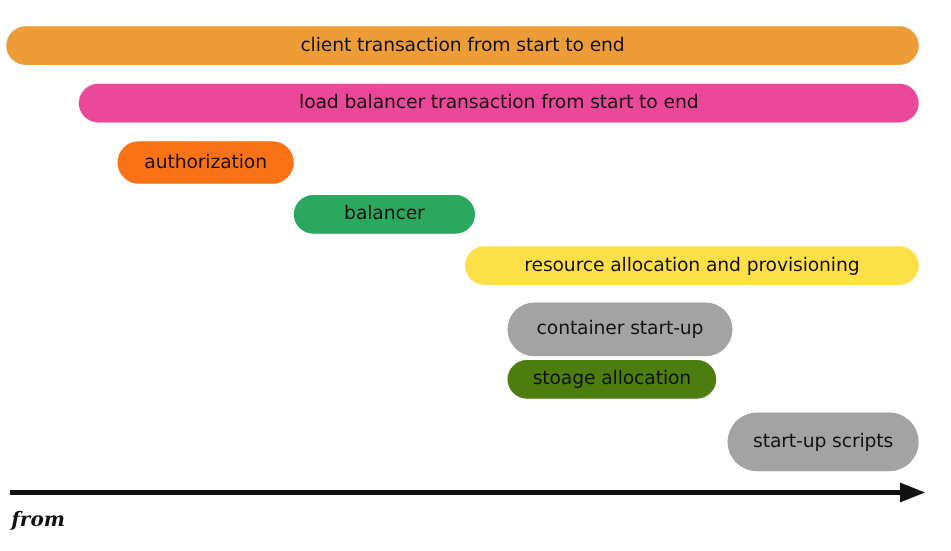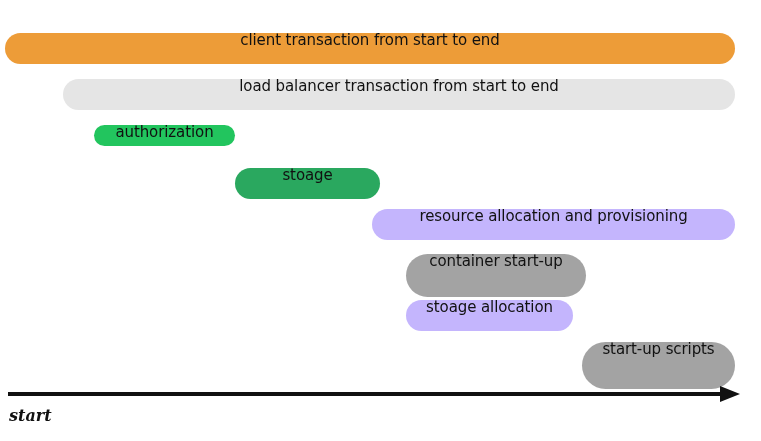--- a/index.html
+++ b/index.html
@@ -16,31 +16,30 @@
     width: 761px;
     height: 441px;
     background: #ffffff;
     overflow: hidden;
   }
   .bar {
     position: absolute;
     box-sizing: border-box;
     border-radius: 999px;
     display: flex;
-    align-items: flex-start;
+    align-items: center;
     justify-content: center;
     height: 31px;
     color: #111111;
     font-size: 15px;
     font-weight: 400;
     letter-spacing: -0.1px;
     line-height: 1;
     white-space: nowrap;
     user-select: none;
-    margin-top: 12px;
   }
   .bar-label {
     display: block;
     padding: 0 14px;
     transform: translateY(-0.5px);
   }
   
   #axis {
     position: absolute;
     left: 8px;
@@ -68,45 +67,45 @@
 </style>
 </head>
 <body>
 
 <div id="canvas">
 
   <div id="bars-layer">
       <div class="bar" style="left: 5px; top: 21px; width: 730px; height: 31px; background: rgb(237, 156, 56);">
         <span class="bar-label">client transaction from start to end</span>
       </div>
-      <div class="bar" style="left: 63px; top: 67px; width: 672px; height: 31px; background: #e5e5e5;">
+      <div class="bar" style="left: 63px; top: 67px; width: 672px; height: 31px; background: #ec4899;">
         <span class="bar-label">load balancer transaction from start to end</span>
       </div>
-      <div class="bar" style="left: 94px; top: 113px; width: 141px; height: 21px; background: #22c55e;">
+      <div class="bar" style="left: 94px; top: 113px; width: 141px; height: 34px; background: #f97316;">
         <span class="bar-label">authorization</span>
       </div>
       <div class="bar" style="left: 235px; top: 156px; width: 145px; height: 31px; background: rgb(42, 168, 95);">
-        <span class="bar-label">stoage</span>
+        <span class="bar-label">balancer</span>
       </div>
-      <div class="bar" style="left: 372px; top: 197px; width: 363px; height: 31px; background: #c4b5fd;">
+      <div class="bar" style="left: 372px; top: 197px; width: 363px; height: 31px; background: #fde047;">
         <span class="bar-label">resource allocation and provisioning</span>
       </div>
       <div class="bar" style="left: 406px; top: 242px; width: 180px; height: 43px; background: rgb(163, 163, 163);">
         <span class="bar-label">container start-up</span>
       </div>
-      <div class="bar" style="left: 406px; top: 288px; width: 167px; height: 31px; background: #c4b5fd;">
+      <div class="bar" style="left: 406px; top: 288px; width: 167px; height: 31px; background: #4d7c0f;">
         <span class="bar-label">stoage allocation</span>
       </div>
       <div class="bar" style="left: 582px; top: 330px; width: 153px; height: 47px; background: rgb(163, 163, 163);">
         <span class="bar-label">start-up scripts</span>
       </div>
     </div>
 
   <div id="axis">
     <svg width="734" height="14" viewBox="0 0 734 14" xmlns="http://www.w3.org/2000/svg">
       <line x1="0" y1="5" x2="716" y2="5" stroke="#111111" stroke-width="4" stroke-linecap="butt"></line>
       <polygon points="712,-3 732,5 712,13" fill="#111111"></polygon>
     </svg>
   </div>
 
-  <div id="axis-label">start</div>
+  <div id="axis-label">from</div>
 
 </div>
 
 </body></html>

